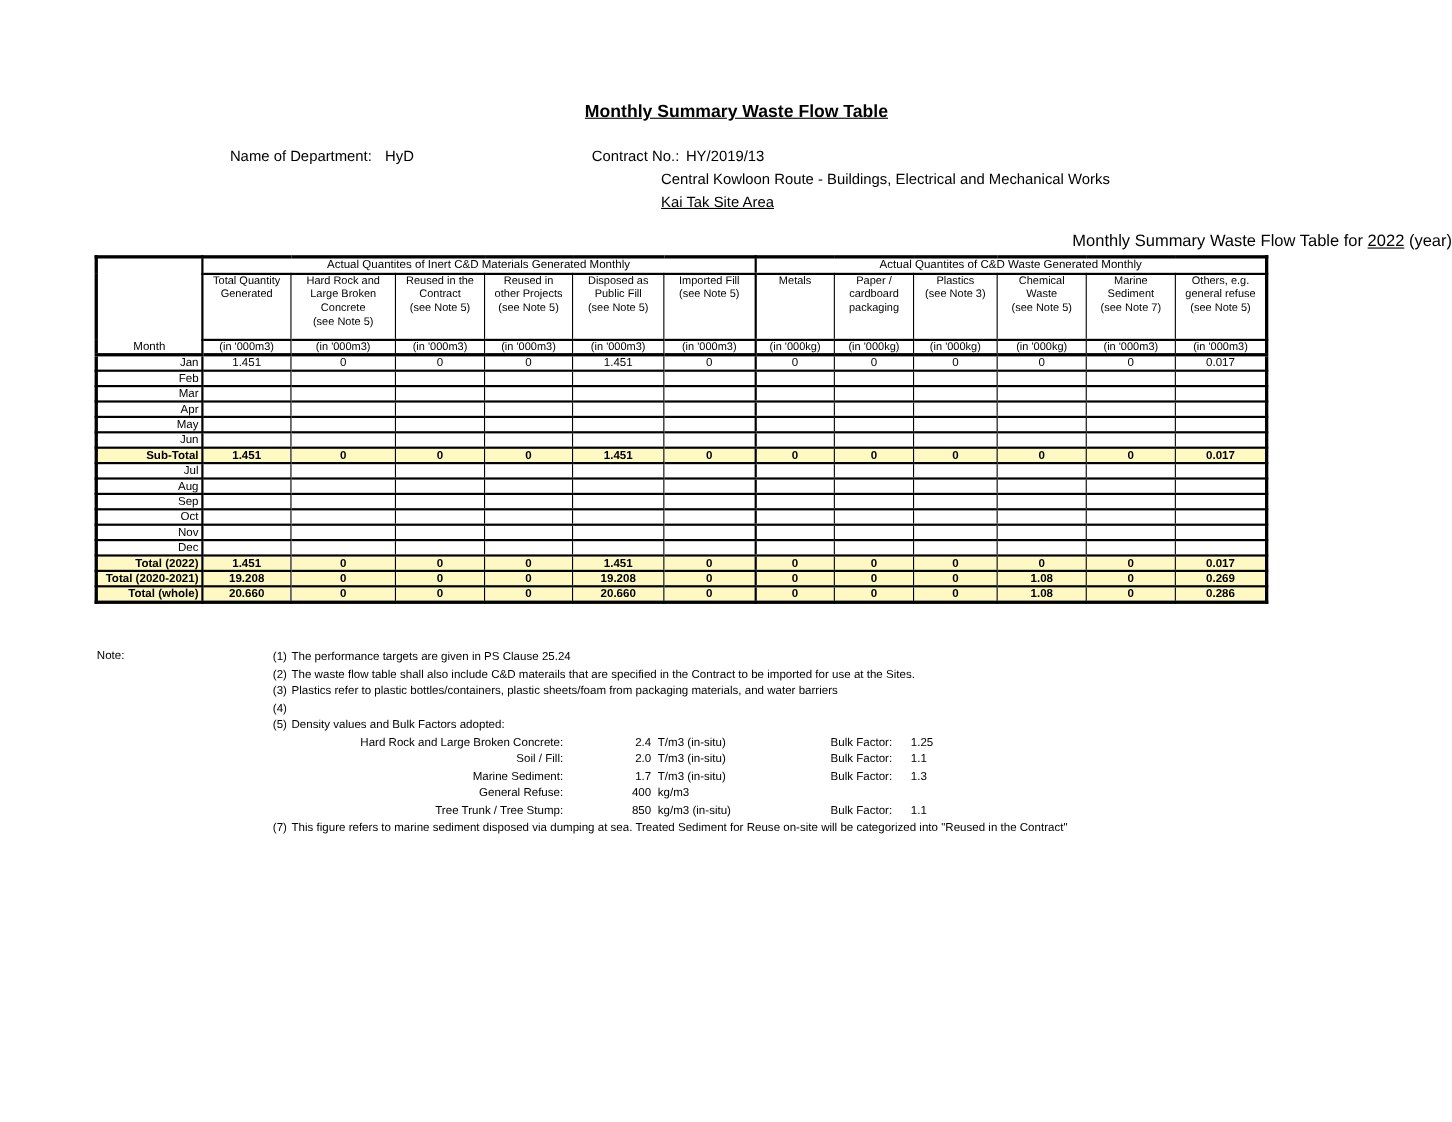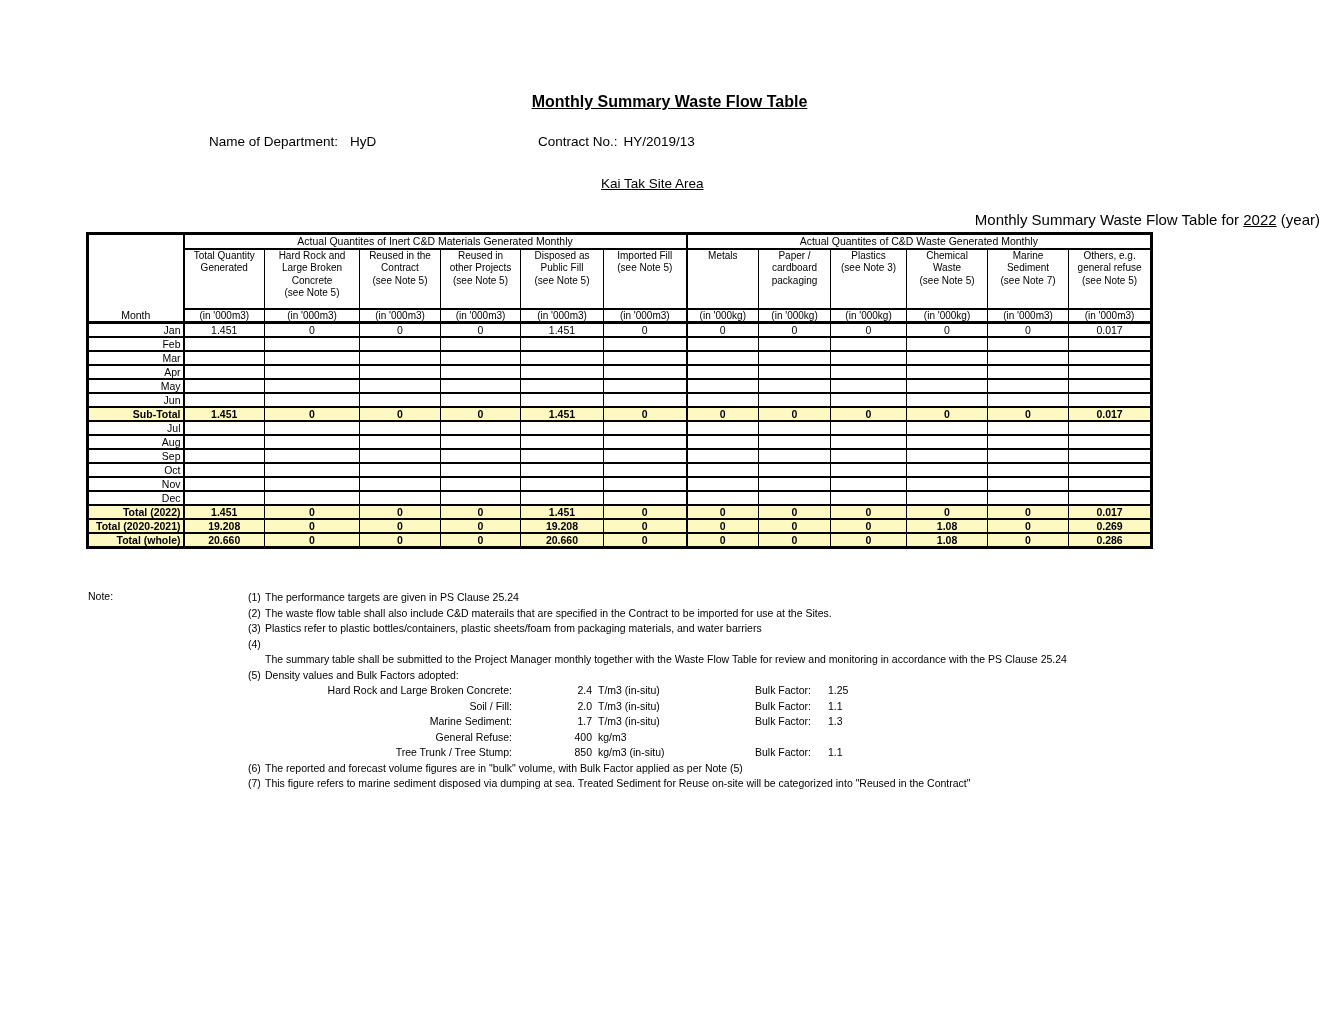--- a/index.html
+++ b/index.html
@@ -56,20 +56,21 @@
   <div class="doc-title">Monthly Summary Waste Flow Table</div>
 
   <div id="dept-line" class="hdr-line">
     <span>Name of Department:</span><span class="val">HyD</span>
   </div>
 
   <div id="contract-line" class="hdr-line">
     <span>Contract No.:</span><span class="val">HY/2019/13</span>
   </div>
 
+  <div id="contract-line2" class="hdr-line">Central Kowloon Route - Buildings, Electrical and Mechanical Works</div>
   <div id="contract-line3" class="hdr-line">Kai Tak Site Area</div>
 
   <div class="sub-title">
     <span>Monthly Summary Waste Flow Table for </span><span class="year">2022</span><span> (year)</span>
   </div>
 
   <table class="wtbl" id="wtable">
     <colgroup>
       <col class="w0">
         <col class="w1">
@@ -362,25 +363,23 @@
       </tbody>
   </table>
 
   <div id="notes">
     <div id="note-label">Note:</div>
     <div id="note-lines">
         <div class="note-line"><span class="nnum">(1)</span><span>The performance targets are given in PS Clause 25.24</span></div>
         <div class="note-line"><span class="nnum">(2)</span><span>The waste flow table shall also include C&amp;D materails that are specified in the Contract to be imported for use at the Sites.</span></div>
         <div class="note-line"><span class="nnum">(3)</span><span>Plastics refer to plastic bottles/containers, plastic sheets/foam from packaging materials, and water barriers</span></div>
         <div class="note-line"><span class="nnum">(4)</span><span></span></div>
-        <div class="note-line"><span class="nnum"></span><span>The summary table shall be submitted to the Project Manager monthly together with the Waste Flow Table for review and monitoring in accordance with the PS Clause 25.24</span></div>
         <div class="note-line"><span class="nnum">(5)</span><span>Density values and Bulk Factors adopted:</span></div>
         <div class="note-line"><span class="dens-label">Hard Rock and Large Broken Concrete:</span><span class="dens-val">2.4</span><span class="dens-unit">T/m3 (in-situ)</span><span class="bulk-label">Bulk Factor:</span><span class="bulk-val">1.25</span></div>
         <div class="note-line"><span class="dens-label">Soil / Fill:</span><span class="dens-val">2.0</span><span class="dens-unit">T/m3 (in-situ)</span><span class="bulk-label">Bulk Factor:</span><span class="bulk-val">1.1</span></div>
         <div class="note-line"><span class="dens-label">Marine Sediment:</span><span class="dens-val">1.7</span><span class="dens-unit">T/m3 (in-situ)</span><span class="bulk-label">Bulk Factor:</span><span class="bulk-val">1.3</span></div>
         <div class="note-line"><span class="dens-label">General Refuse:</span><span class="dens-val">400</span><span class="dens-unit">kg/m3</span></div>
         <div class="note-line"><span class="dens-label">Tree Trunk / Tree Stump:</span><span class="dens-val">850</span><span class="dens-unit">kg/m3 (in-situ)</span><span class="bulk-label">Bulk Factor:</span><span class="bulk-val">1.1</span></div>
-        <div class="note-line"><span class="nnum">(6)</span><span>The reported and forecast volume figures are in "bulk" volume, with Bulk Factor applied as per Note (5)</span></div>
         <div class="note-line"><span class="nnum">(7)</span><span>This figure refers to marine sediment disposed via dumping at sea. Treated Sediment for Reuse on-site will be categorized into "Reused in the Contract"</span></div>
       </div>
   </div>
 
 </div>
 
 </body></html>

